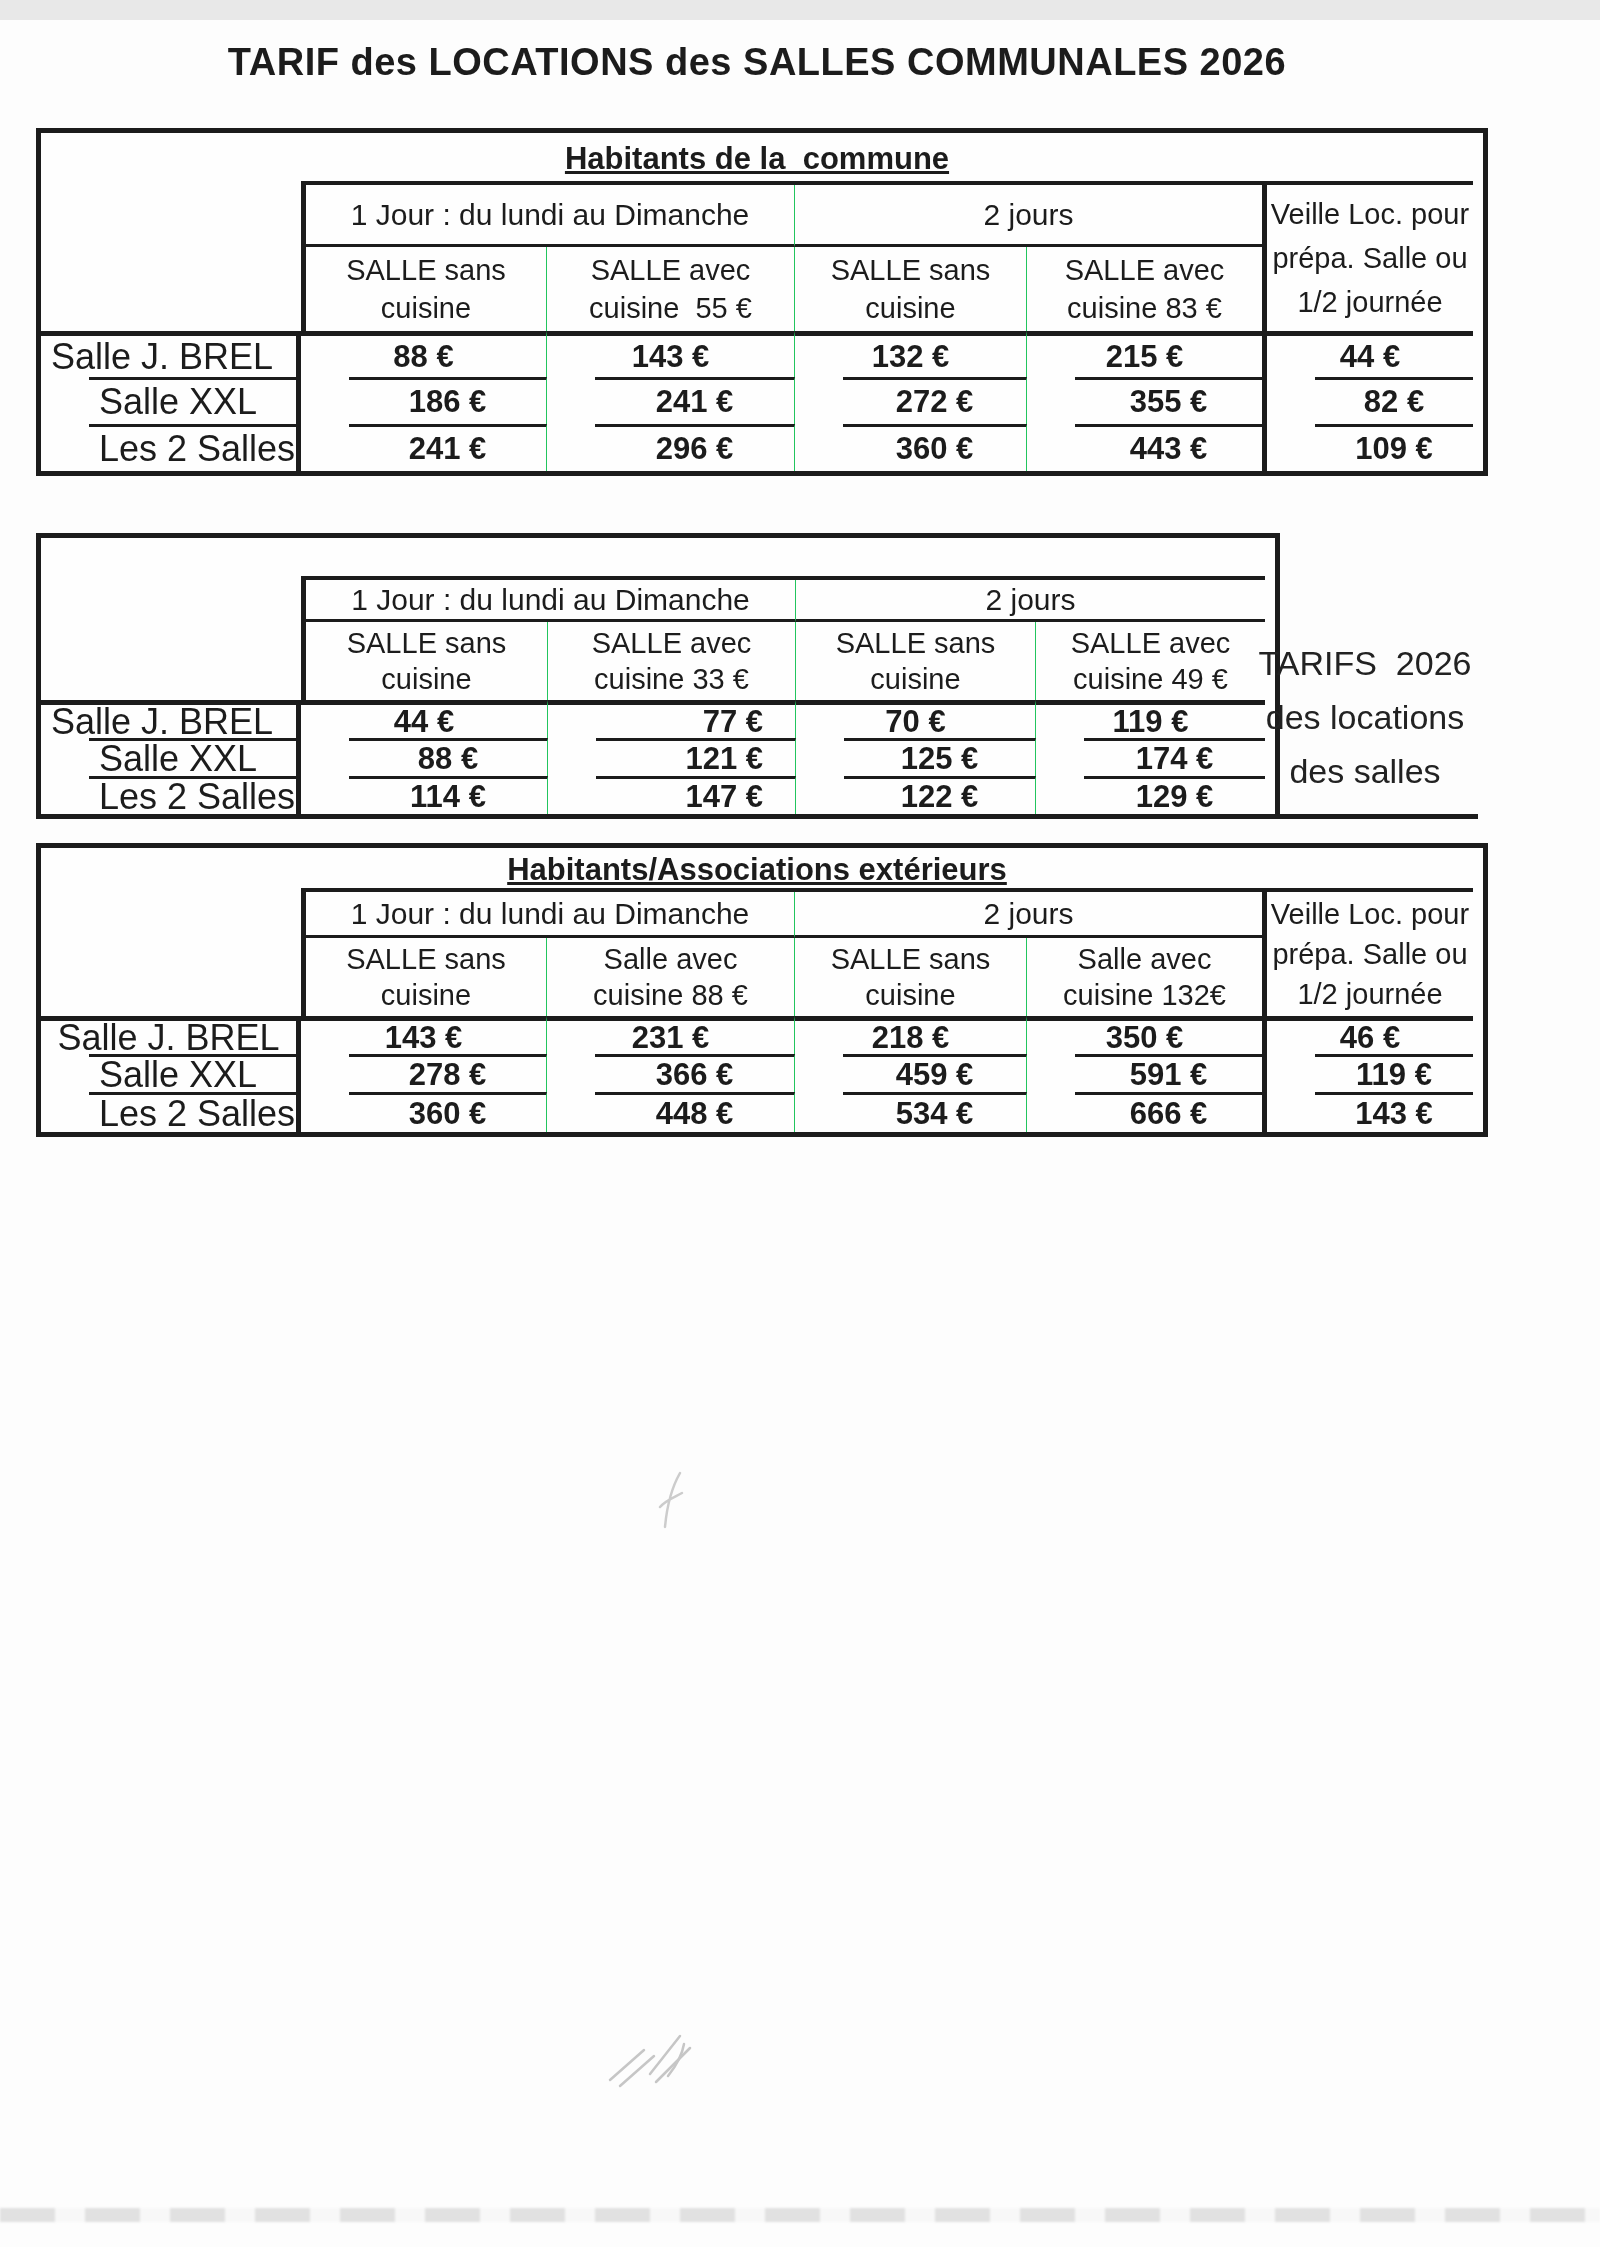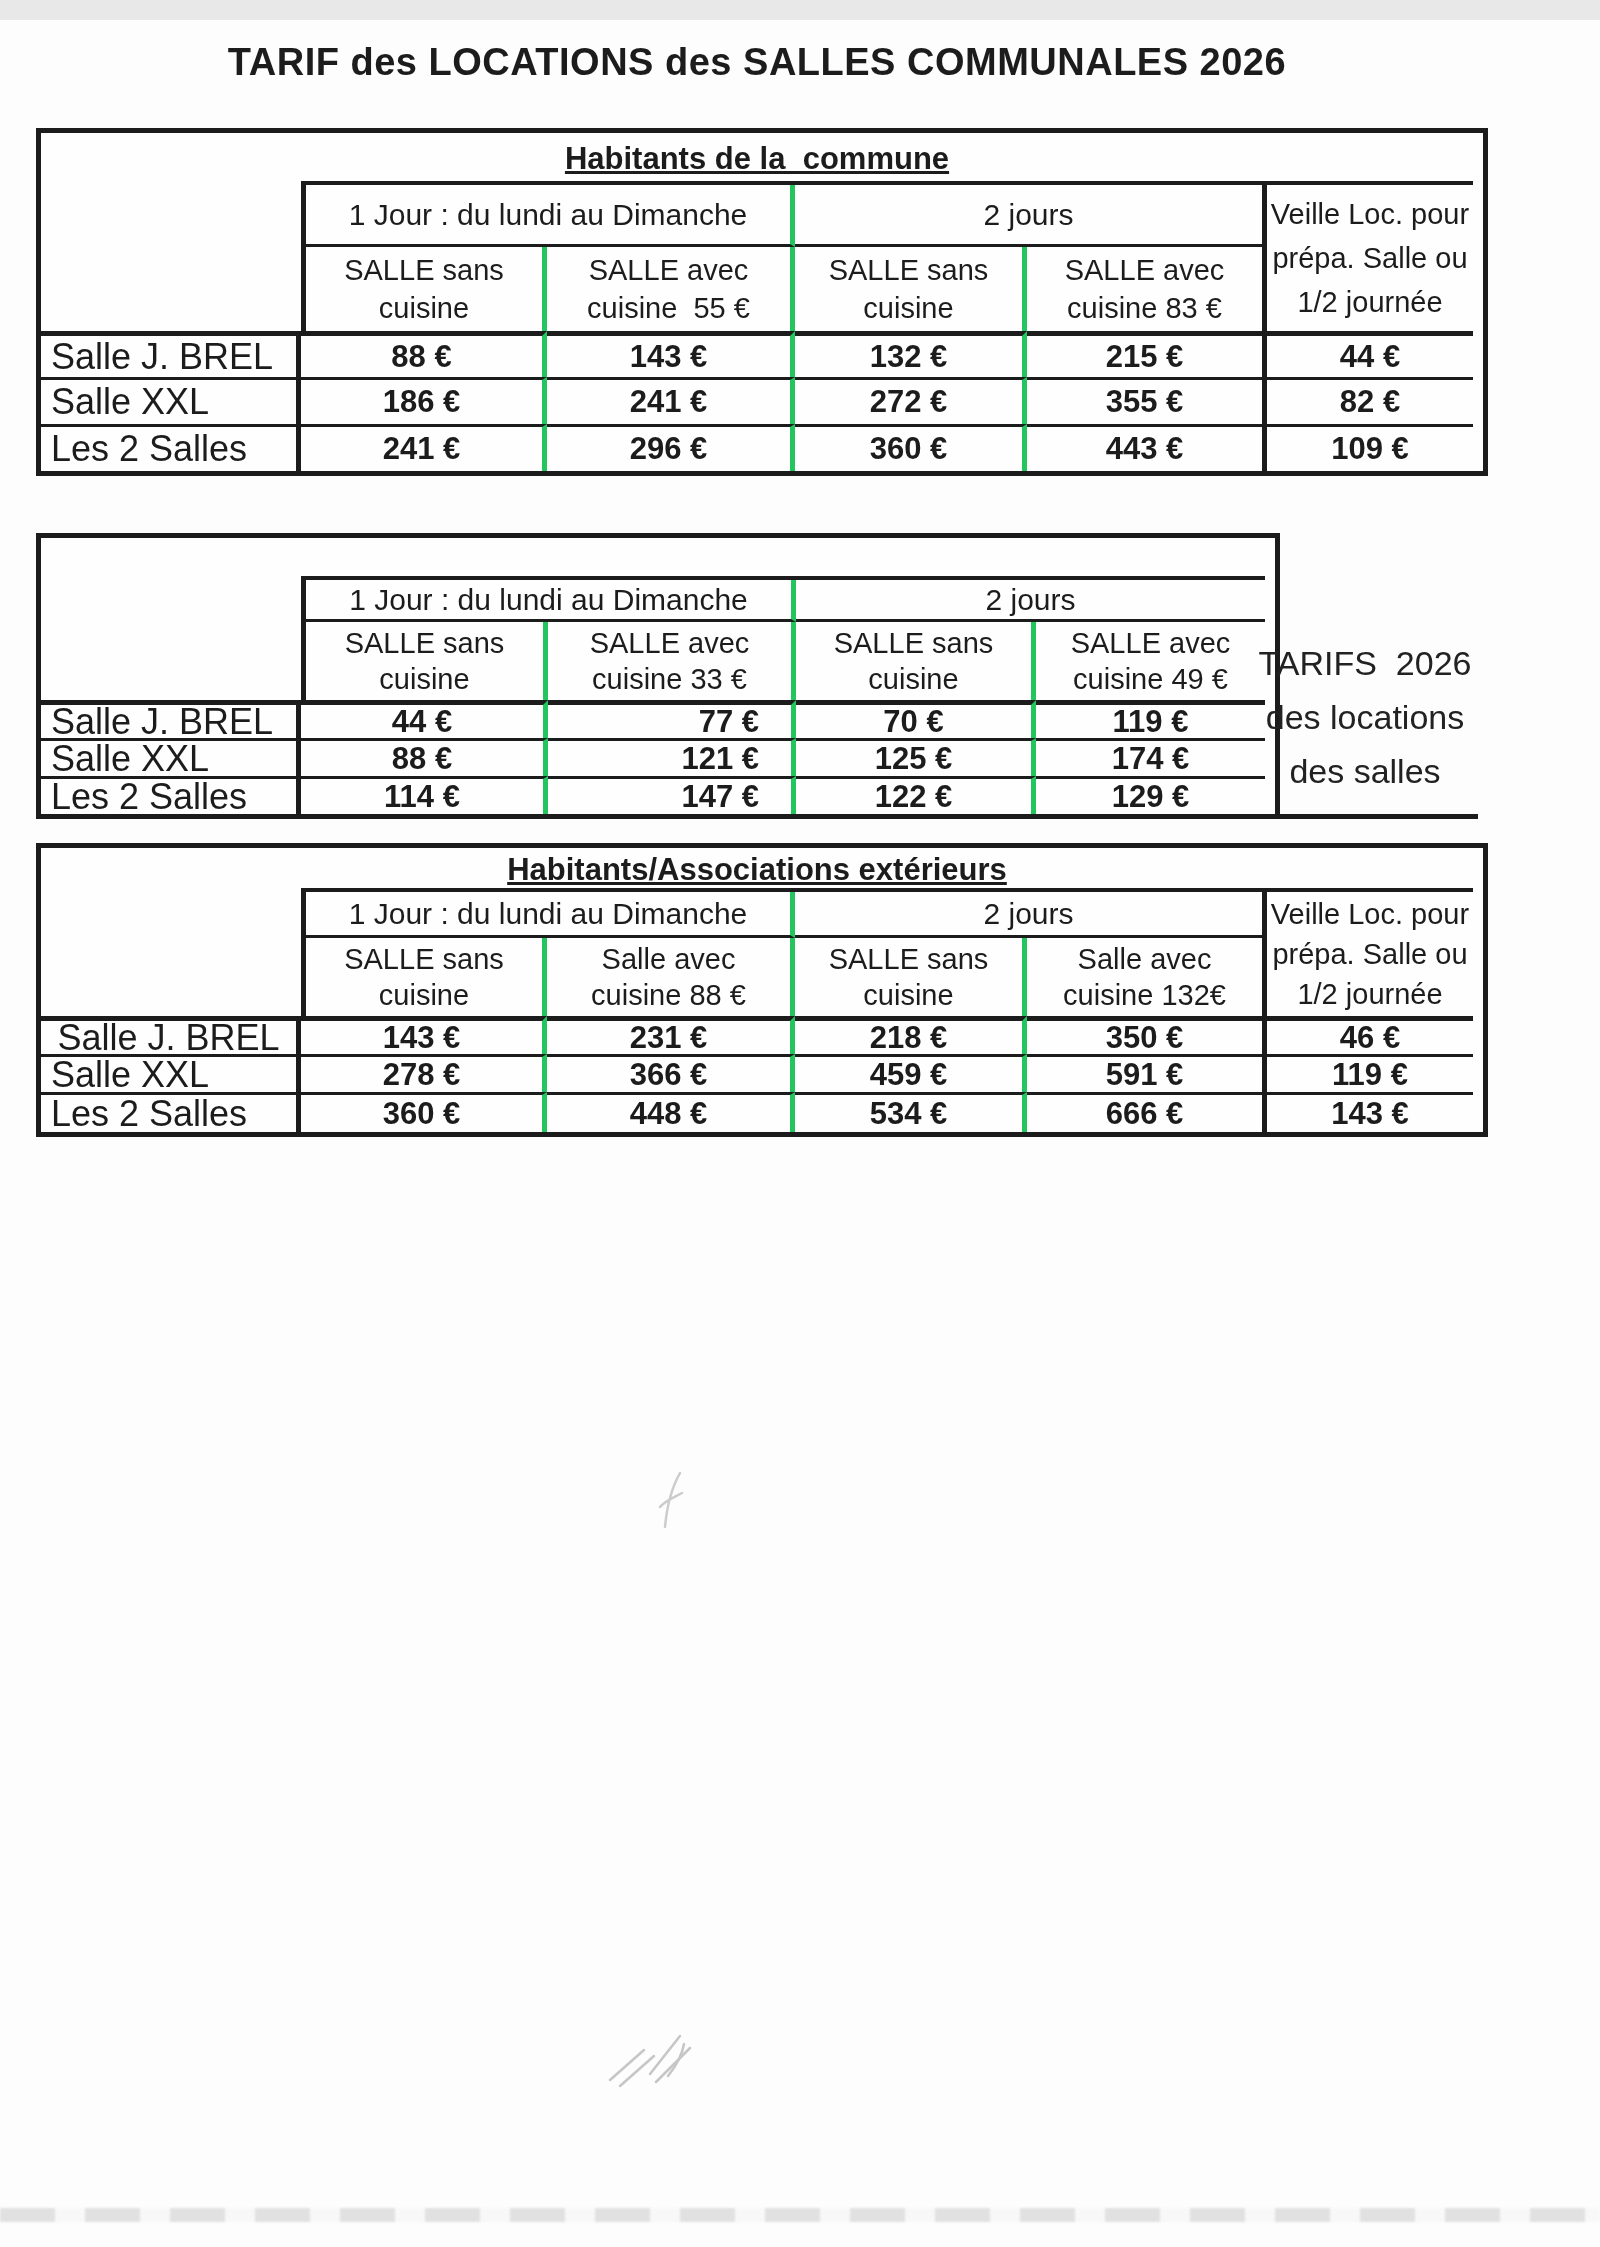--- a/index.html
+++ b/index.html
@@ -14,24 +14,24 @@
     text-align:center;font-size:38px;font-weight:bold;line-height:44px;
     letter-spacing:0.5px;white-space:pre;
   }
   .tbl{
     position:absolute;display:grid;border:5px solid #1c1c1c;background:#fefefe;
   }
   .tbl > div{box-sizing:border-box;}
   .cell{display:flex;align-items:center;justify-content:center;text-align:center;}
   .ovl{border-bottom:4px solid #1c1c1c;}
   .bl5{border-left:5px solid #1c1c1c;}
-  .br3{border-right:5px solid #22c55e;}
+  .br3{border-right:1px solid #22c55e;}
   .br5{border-right:5px solid #1c1c1c;}
   .bb3{border-bottom:3px solid #1c1c1c;}
-  .bt3{border-top:3px solid #1c1c1c;}
+  .bt3{border-top:3px solid #1c1c1c;margin-left:48px;}
   .bt5{border-top:5px solid #1c1c1c;}
   .f-title{font-size:31px;font-weight:bold;white-space:pre;text-decoration:underline;}
   .f-head{font-size:30px;}
   .f-sub{font-size:29px;line-height:38px;white-space:pre-wrap;}
   .lh36{line-height:36px;}
   .f-veille{font-size:29px;line-height:44px;white-space:pre-wrap;}
   .lh40{line-height:40px;}
   .f-val{font-size:31px;font-weight:bold;}
   .f-label{font-size:36px;}
   .lab{justify-content:flex-start;padding-left:10px;}

